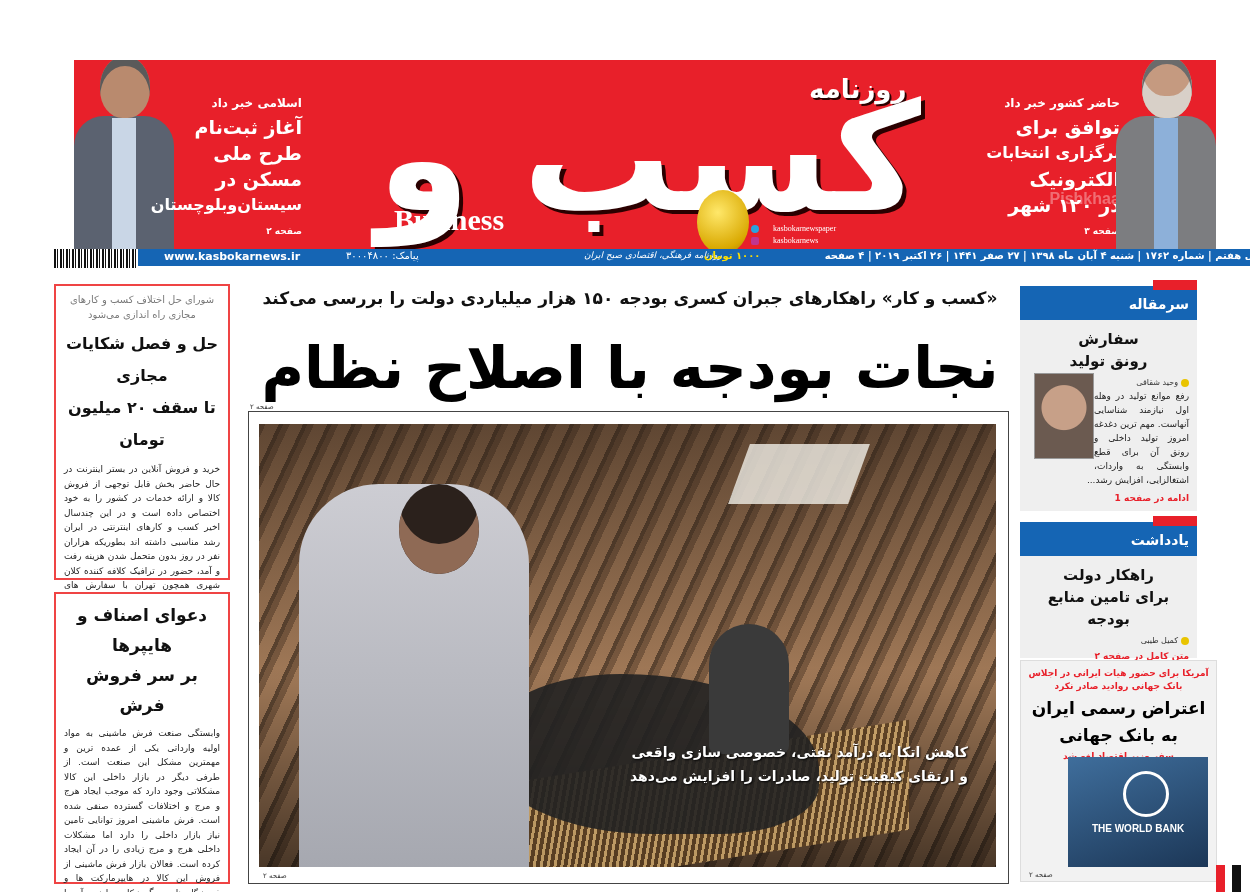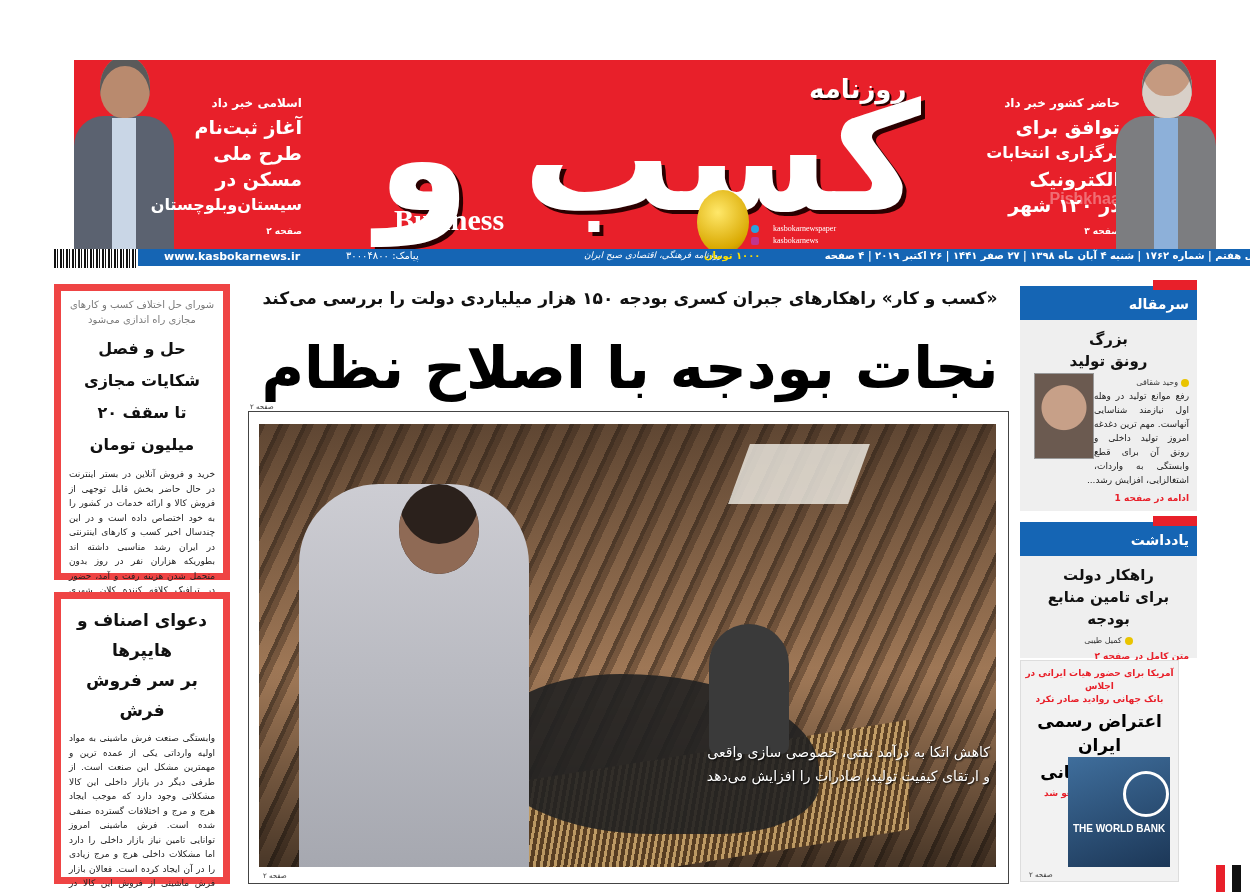--- a/index.html
+++ b/index.html
@@ -81,21 +81,21 @@
     position: absolute; left: 0; top: 0; width: 84px; height: 19px; background:
     repeating-linear-gradient(90deg, #111 0 2px, #fff 2px 3px, #111 3px 4px, #fff 4px 6px);
   }
   .ib-url { left: 110px; font-weight: bold; font-size: 11px; }
   .ib-sms { left: 292px; direction: rtl; }
   .ib-tag { left: 530px; font-style: italic; font-size: 9px; direction: rtl; }
   .ib-price { left: 650px; color: #ffde00; font-weight: bold; direction: rtl; }
   .ib-date { right: 4px; direction: rtl; font-weight: bold; }
 
   
-  .leftcol { position: absolute; left: 54px; width: 176px; border: 7px solid #ef4444; background: #fff; padding: 6px 8px; direction: rtl; text-align: justify; }
+  .leftcol { position: absolute; left: 54px; width: 176px; border: 2px solid #ef4444; background: #fff; padding: 6px 8px; direction: rtl; text-align: justify; }
   .box1 { top: 284px; height: 296px; }
   .box2 { top: 592px; height: 292px; }
   .box1 .kicker { color: #7a7a7a; font-size: 10px; text-align: center; line-height: 15px; margin-bottom: 6px; }
   .leftcol h3 { font-size: 16px; font-weight: bold; text-align: center; line-height: 32px; color: #111; }
   .leftcol .body { font-size: 9px; line-height: 14.5px; color: #222; margin-top: 6px; }
   .leftcol .pnum { color: #e8202a; font-weight: bold; font-size: 14px; margin-top: 2px; }
   .box2 h3 { line-height: 30px; font-size: 17px; }
 
   
   .supertitle {
@@ -118,42 +118,42 @@
   }
   .photo .roof { position: absolute; left: 0; top: 0; width: 100%; height: 260px;
     background: linear-gradient(180deg, rgba(40,28,20,0.55), rgba(40,28,20,0)); }
   .photo .window { position: absolute; left: 480px; top: 20px; width: 120px; height: 60px; background: #e8e4dc; transform: skewX(-20deg); opacity: 0.85; }
   .photo .worker { position: absolute; left: 40px; top: 60px; width: 230px; height: 383px; background: linear-gradient(#cdcdd3, #a6a8b0); border-radius: 80px 80px 0 0; }
   .photo .worker-head { position: absolute; left: 100px; top: 0; width: 80px; height: 90px; background: #2b211c; border-radius: 50%; box-shadow: inset 0 -30px 0 #8f6a55; }
   .photo .woman { position: absolute; left: 450px; top: 200px; width: 80px; height: 130px; background: #3a3a3a; border-radius: 40px 40px 8px 8px; }
   .photo .leather { position: absolute; left: 230px; top: 250px; width: 330px; height: 160px; background: #222; border-radius: 40% 60% 30% 50%; opacity: 0.9; }
   .photo .rollers { position: absolute; left: 90px; top: 340px; width: 560px; height: 110px;
     background: repeating-linear-gradient(100deg, #c9a46a 0 3px, #5a3f22 3px 7px); transform: skewY(-9deg); opacity: 0.9; }
-  .cap { position: absolute; right: 6px; color: #fff; direction: rtl; text-align: center; font-weight: normal; text-shadow: 1px 1px 2px #000; }
+  .cap { position: absolute; right: 28px; color: #fff; direction: rtl; text-align: center; font-weight: bold; text-shadow: 1px 1px 2px #000; }
   .cap.sub1 { top: 320px; font-size: 14px; }
   .cap.sub2 { top: 344px; font-size: 14px; }
   .cap.main { top: 372px; font-size: 30px; }
   .photo-page { position: absolute; left: 14px; bottom: 3px; font-size: 7px; color: #333; }
 
   
   .rightcol { position: absolute; left: 1020px; width: 177px; direction: rtl; }
   .sec-head { position: relative; height: 34px; background: #1565b4; color: #fff; font-weight: bold; font-size: 14px; padding: 10px 8px 0 0; }
   .sec-head .tab { position: absolute; right: 0; top: -6px; width: 44px; height: 10px; background: #e8202a; }
   .sec-body { background: #efefef; padding: 8px 8px; text-align: center; }
   .sec-body h3 { font-size: 15px; font-weight: bold; line-height: 22px; color: #111; }
   .byline { font-size: 8px; color: #333; margin-top: 6px; display: flex; align-items: center; gap: 3px; justify-content: flex-start; }
   .dot { width: 8px; height: 8px; border-radius: 50%; background: #e9c400; display: inline-block; }
   .ed-body { font-size: 9px; line-height: 14px; text-align: justify; color: #222; margin-top: 2px; }
   .ed-photo { float: left; width: 60px; height: 86px; margin: -14px 0 4px 6px; background: radial-gradient(circle at 50% 40%, #c7a088 0 22px, #6b5a50 23px); border: 1px solid #999; }
   .more { color: #e8202a; font-weight: bold; font-size: 9px; text-align: right; margin-top: 6px; }
   .s1 { top: 286px; }
   .s1 .sec-body { height: 191px; }
   .s2 { top: 522px; }
   .s2 .sec-body { height: 102px; }
-  .promo { position: absolute; left: 1020px; top: 660px; width: 159px; height: 222px; background: #f2f2f2; border: 1px solid #ddd; direction: rtl; text-align: center; padding: 6px 4px; }
+  .promo { position: absolute; left: 1020px; top: 660px; width: 197px; height: 222px; background: #f2f2f2; border: 1px solid #ddd; direction: rtl; text-align: center; padding: 6px 4px; }
   .promo .red { color: #e8202a; font-size: 9px; font-weight: bold; line-height: 13px; }
   .promo h3 { font-size: 17px; font-weight: bold; line-height: 24px; margin: 3px 0; }
   .promo .bank { position: absolute; left: 12px; right: 8px; bottom: 14px; height: 110px; background: linear-gradient(160deg, #3f6e9c, #1c3757); margin-left: 35px; }
   .promo .globe { position: absolute; left: 55px; top: 14px; width: 46px; height: 46px; border: 3px solid #fff; border-radius: 50%; }
   .promo .wb { position: absolute; left: 0; right: 0; top: 66px; color: #fff; font-family: "Liberation Sans", sans-serif; font-weight: bold; font-size: 10px; text-align: center; }
   .promo .page { position: absolute; left: 8px; bottom: 2px; font-size: 7px; color: #333; }
 
   .edge-marks { position: absolute; left: 1216px; top: 865px; }
   .edge-marks span { display: inline-block; width: 9px; height: 27px; margin-right: 7px; }
 </style>
@@ -251,41 +251,41 @@
   </div>
   <div class="photo-page">صفحه ۲</div>
 </div>
 
 <div class="rightcol s1">
   <div class="sec-head">
     <div class="tab"></div>
     <span>سرمقاله</span>
   </div>
   <div class="sec-body">
-    <h3>بزرگ</h3>
+    <h3>سفارش</h3>
     <h3>رونق تولید</h3>
     <div class="byline">
       <span class="dot"></span>
       <span>وحید شقاقی</span>
     </div>
     <div class="ed-photo"></div>
     <div class="ed-body">رفع موانع تولید در وهله اول نیازمند شناسایی آنهاست. مهم ترین دغدغه امروز تولید داخلی و رونق آن برای قطع وابستگی به واردات، اشتغالزایی، افزایش رشد...</div>
     <div class="more" style="clear:both">ادامه در صفحه 1</div>
   </div>
 </div>
 
 <div class="rightcol s2">
   <div class="sec-head">
     <div class="tab"></div>
     <span>یادداشت</span>
   </div>
   <div class="sec-body">
     <h3>راهکار دولت</h3>
     <h3>برای تامین منابع بودجه</h3>
-    <div class="byline" style="justify-content:center">
+    <div class="byline" style="">
       <span class="dot"></span>
       <span>کمیل طیبی</span>
     </div>
     <div class="more">متن کامل در صفحه ۲</div>
   </div>
 </div>
 
 <div class="promo">
   <div class="red">آمریکا برای حضور هیات ایرانی در اجلاس</div>
   <div class="red">بانک جهانی روادید صادر نکرد</div>

